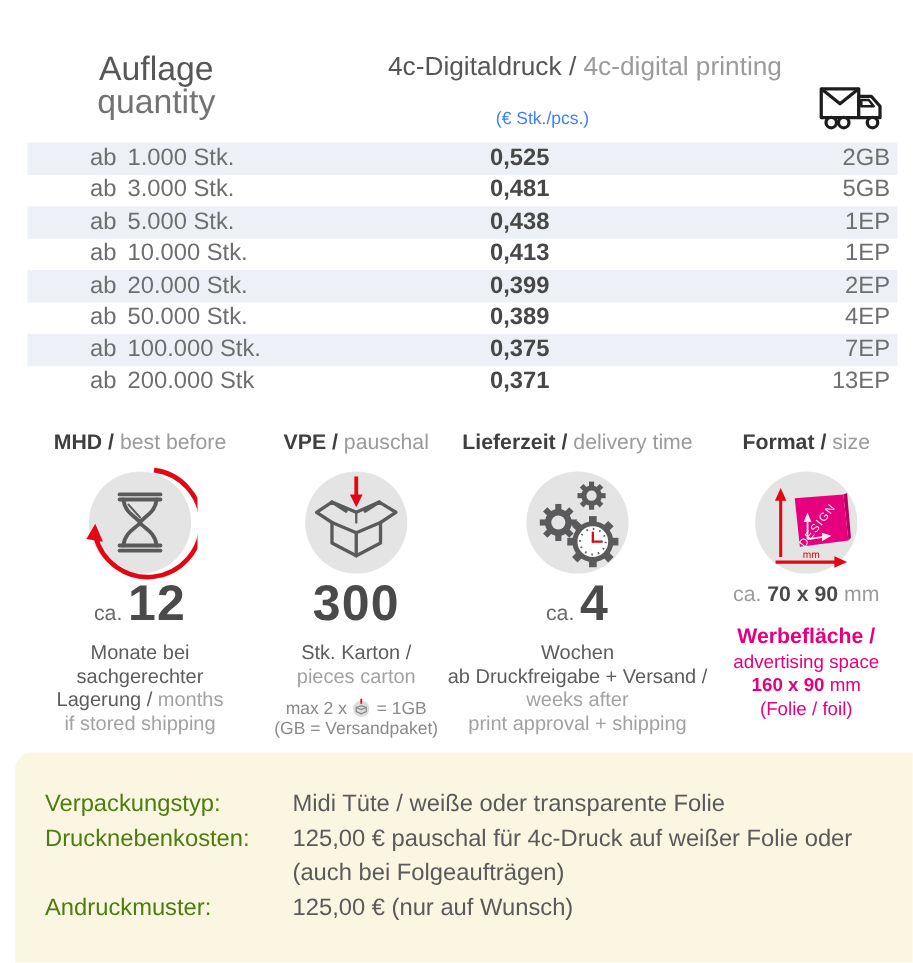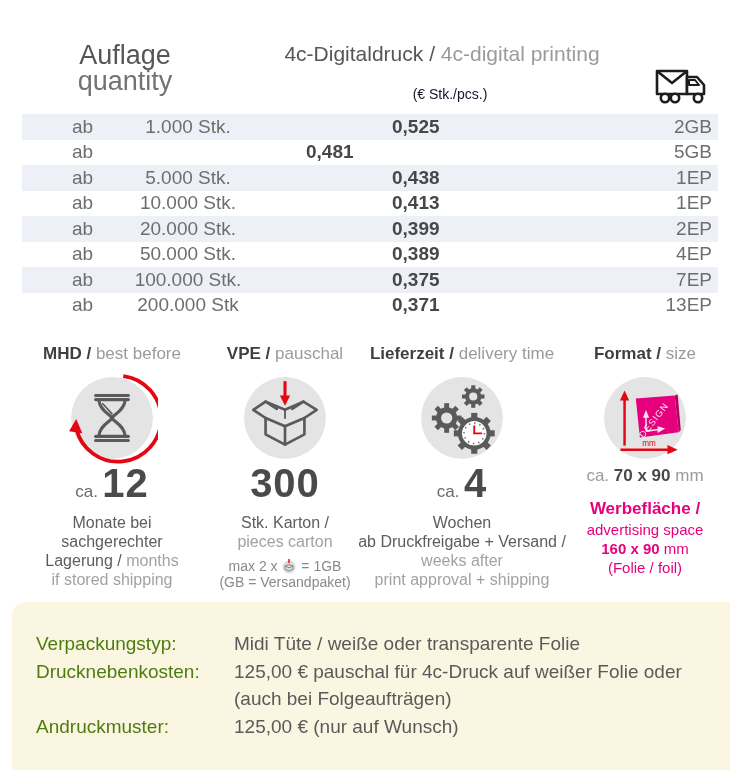--- a/index.html
+++ b/index.html
@@ -6,31 +6,31 @@
   body{
     width:730px;height:770px;position:relative;overflow:hidden;
     background:#ffffff;
     font-family:"Liberation Sans",sans-serif;
     color:#4f4f4f;
   }
   
   .qty-head{position:absolute;left:30px;top:42px;width:190px;text-align:center;line-height:26px;font-size:27px;}
   .qty-head .de{color:#565656;}
   .qty-head .en{color:#737373;}
-  .prod-head{position:absolute;left:232px;top:42px;width:420px;text-align:center;font-size:21px;}
+  .prod-head{position:absolute;left:258px;top:42px;width:420px;text-align:center;font-size:21px;}
   .prod-head .de{color:#565656;}
   .prod-head .en{color:#9b9b9b;}
-  .prod-unit{position:absolute;left:240px;top:86px;width:420px;text-align:center;font-size:14px;color:#0f172a;}
+  .prod-unit{position:absolute;left:224px;top:86px;width:420px;text-align:center;font-size:14px;color:#3b82f6;}
   .truck{position:absolute;left:654px;top:66px;}
   
   .rows{position:absolute;left:22px;top:114px;width:696px;}
   .prow{display:flex;align-items:center;height:25.5px;font-size:19px;padding-left:44px;}
   .prow.shade{background:#edf1f7;}
   .c-ab{width:36px;padding-left:6px;color:#6e6e6e;box-sizing:border-box;}
-  .c-qty{width:172px;text-align:center;color:#6e6e6e;}
+  .c-qty{width:172px;text-align:left;color:#6e6e6e;}
   .c-sp{flex:1;}
   .c-price{width:120px;font-weight:bold;color:#474747;}
   .c-ship{width:88px;text-align:right;color:#6e6e6e;padding-right:6px;box-sizing:border-box;}
   
   .feat{position:absolute;top:344px;text-align:center;}
   #feat-mhd{left:17px;width:190px;}
   #feat-vpe{left:197px;width:176px;}
   #feat-lief{left:357px;width:210px;}
   #feat-format{left:550px;width:190px;}
   .feat-title{font-size:17px;line-height:20px;}
@@ -91,20 +91,21 @@
   <div class="prow shade">
       <span class="c-ab">ab</span>
       <span class="c-qty">1.000 Stk.</span>
       <span class="c-sp"></span>
       <span class="c-price">0,525</span>
       <span class="c-sp"></span>
       <span class="c-ship">2GB</span>
     </div>
   <div class="prow">
       <span class="c-ab">ab</span>
+      <span class="c-qty">3.000 Stk.</span>
       <span class="c-sp"></span>
       <span class="c-price">0,481</span>
       <span class="c-sp"></span>
       <span class="c-ship">5GB</span>
     </div>
   <div class="prow shade">
       <span class="c-ab">ab</span>
       <span class="c-qty">5.000 Stk.</span>
       <span class="c-sp"></span>
       <span class="c-price">0,438</span>

